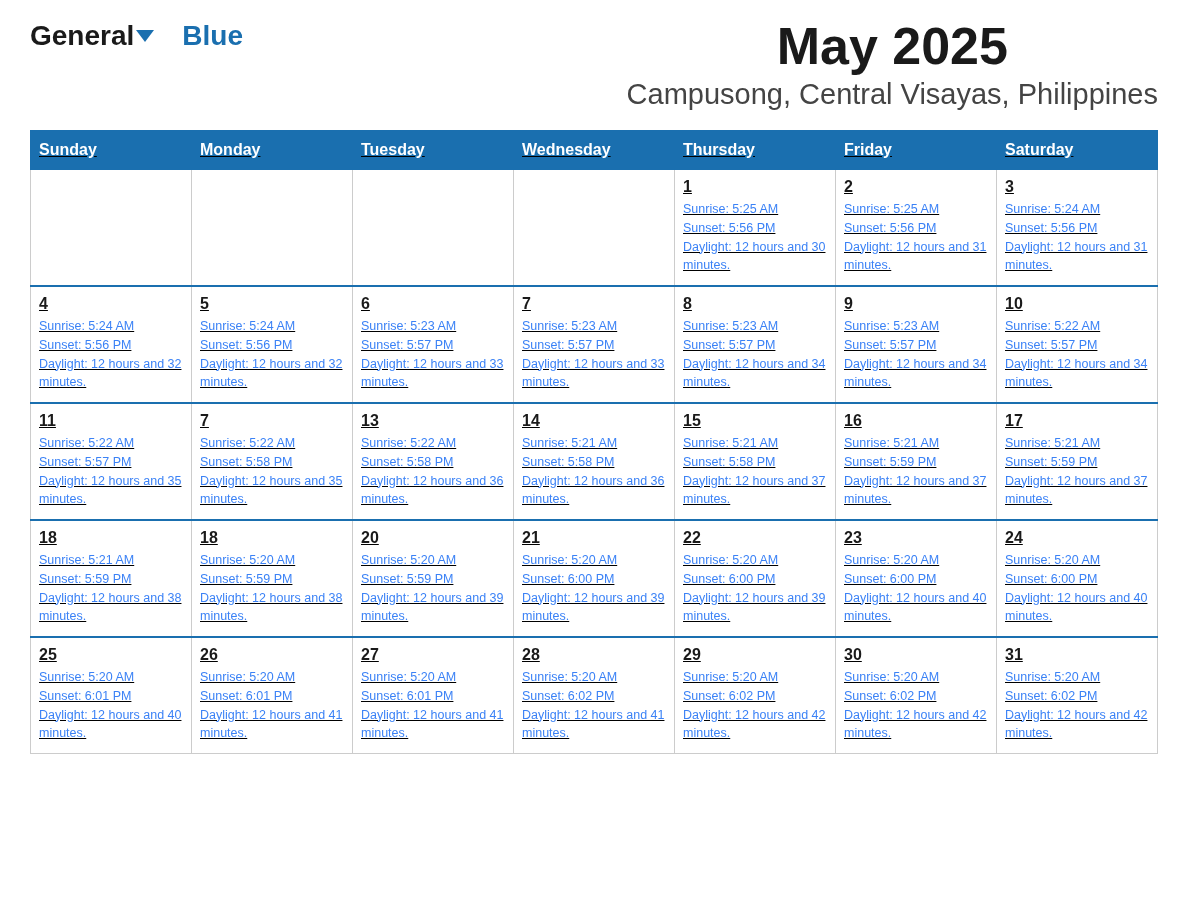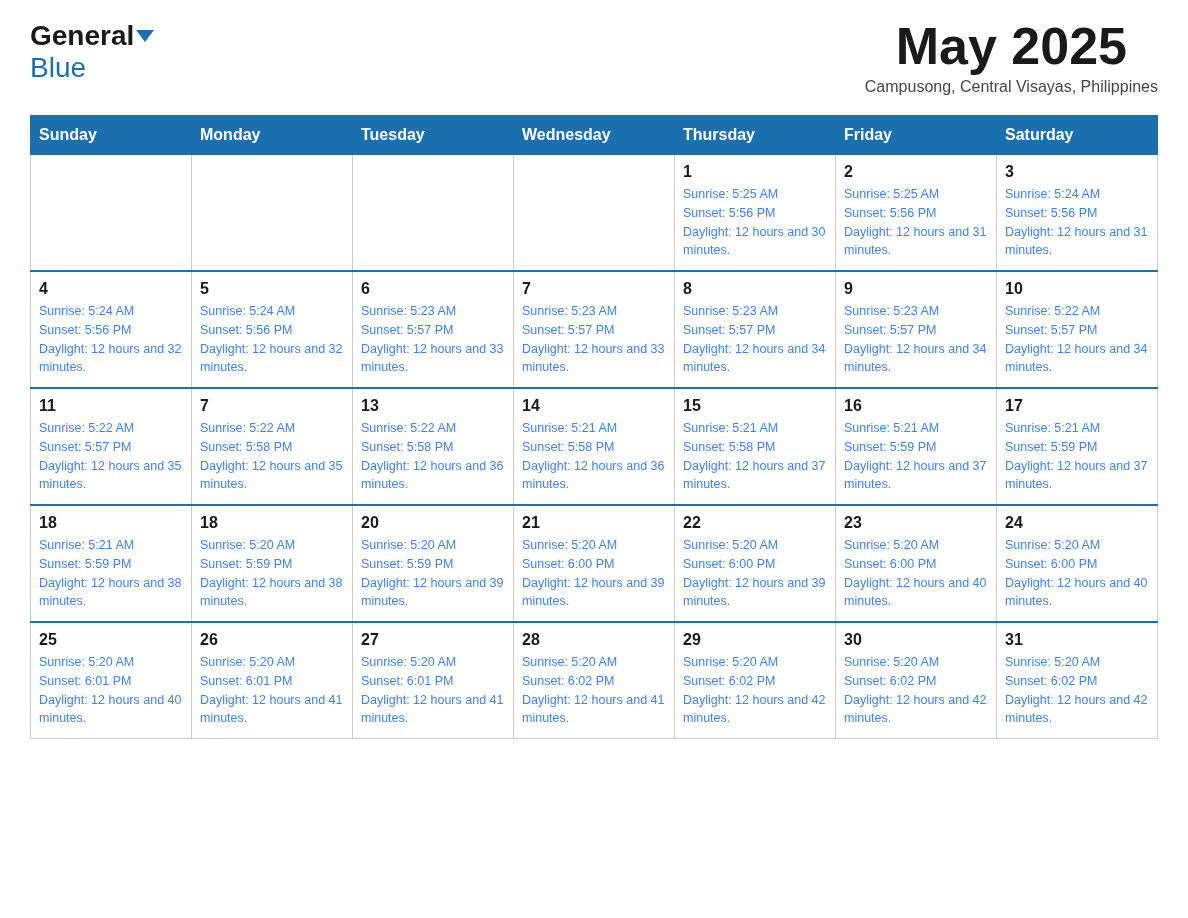--- a/index.html
+++ b/index.html
@@ -16,41 +16,42 @@
       align-items: flex-start;
       margin-bottom: 10px;
     }
     .logo-text-general {
       font-size: 28px;
       font-weight: bold;
       color: #1a1a1a;
     }
     .logo-text-blue {
       font-size: 28px;
-      font-weight: normal;
+      font-weight: bold;
       color: #1a6faf;
     }
     .title-block {
       text-align: center;
     }
     .month-year {
       font-size: 52px;
       font-weight: bold;
       color: #1a1a1a;
       line-height: 1;
     }
     .location {
-      font-size: 16px;
+      font-size: 29px;
       color: #444;
       margin-top: 6px;
     }
     .calendar {
       width: 100%;
       border-collapse: collapse;
       margin-top: 19px;
+      text-decoration: underline;
     }
     .calendar th {
       background-color: #1a6faf;
       color: #fff;
       font-size: 16px;
       font-weight: bold;
       padding: 10px 8px;
       text-align: left;
       border: 1px solid #1a6faf;
     }
@@ -77,21 +78,21 @@
       line-height: 1.5;
     }
     .empty-cell {
       background: #f9f9f9;
     }
     .row-separator td {
       border-top: 2px solid #1a6faf;
     }
     .logo-wrapper {
       display: flex;
-      flex-direction: column;
+      gap: 28px;
     }
     .logo-row {
       display: flex;
       align-items: center;
     }
     .triangle-down {
       display: inline-block;
       width: 0;
       height: 0;
       border-left: 9px solid transparent;

